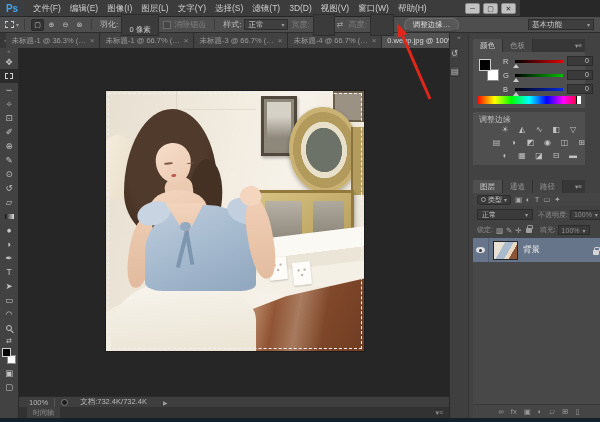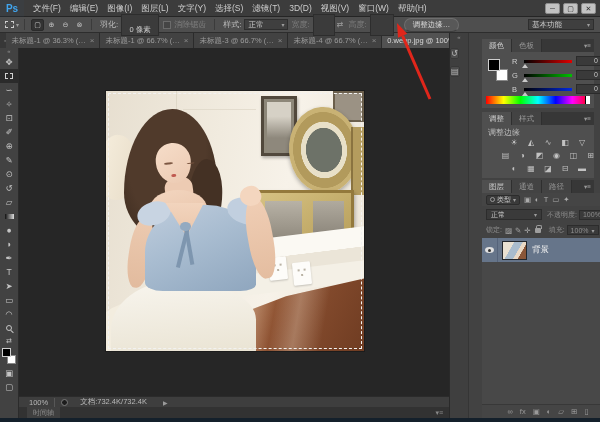--- a/index.html
+++ b/index.html
@@ -1,21 +1,21 @@
 <!DOCTYPE html>
 <html><head>
 <meta charset="utf-8">
 <style>
   * { margin:0; padding:0; box-sizing:border-box; }
   html,body { width:600px; height:422px; background:#1a1a1a; }
   body { font-family:"Liberation Sans","DejaVu Sans",sans-serif; overflow:hidden; }
   .app { position:relative; width:600px; height:422px; background:#282828; overflow:hidden; }
 
   
-  .menubar { position:absolute; left:0; top:0; width:600px; height:17px; background:#3c3c3c;
+  .menubar { position:absolute; left:0; top:0; width:520px; height:17px; background:#3c3c3c;
              border-bottom:1px solid #252525; display:flex; align-items:center; z-index:5; }
   .ps-logo { width:24px; height:17px; display:flex; align-items:center; justify-content:center;
              color:#41a5ee; font-weight:bold; font-size:10px; background:#34495e22; }
   .menu-item { font-size:8.5px; color:#cdcdcd; margin-left:9px; white-space:nowrap; line-height:17px; }
   .win-controls { margin-left:auto; display:flex; gap:3px; margin-right:4px; }
   .win-btn { width:15px; height:11px; background:#c2c2c2; border:1px solid #8c8c8c; border-radius:2px;
              color:#303030; font-size:7px; line-height:9px; text-align:center; }
 
   
   .optionsbar { position:absolute; left:0; top:17px; width:600px; height:16px; background:#4e4e4e;
@@ -155,21 +155,21 @@
   .bottomstrip { position:absolute; left:0; top:418px; width:600px; height:4px; background:#14202b; }
 
   
   .dock { position:absolute; left:449px; top:33px; width:151px; height:385px; background:#3f3f3f;
           border-left:1px solid #292929; }
   .dock-strip { position:absolute; left:0; top:0; width:19px; height:100%; border-right:1px solid #353535; }
   .strip-chevron { display:block; text-align:center; color:#8f8f8f; font-size:6px; height:9px; line-height:9px; }
   .strip-btn { width:15px; height:13px; margin:4px auto 0; background:#4c4c4c; border:1px solid #383838;
                border-radius:2px; color:#b8b8b8; font-size:8px; line-height:11px; text-align:center; }
   .dock-panels { position:absolute; left:19px; top:0; width:132px; height:100%; background:#424242; }
-  .pgroup { position:absolute; left:13px; width:112px; }
+  .pgroup { position:absolute; left:4px; width:112px; }
   .phead { height:13px; background:#373737; display:flex; align-items:stretch; }
   .ptab { font-size:7.5px; color:#9a9a9a; background:#434343; padding:0 7px; line-height:13px;
           border-right:1px solid #2f2f2f; white-space:nowrap; }
   .ptab.active { background:#4f4f4f; color:#d0d0d0; }
   .pmenu { margin-left:auto; color:#9a9a9a; font-size:6.5px; line-height:13px; padding-right:3px; }
   .pbody { position:relative; background:#4f4f4f; }
   
   .cp-sw { position:absolute; left:5px; top:7px; width:22px; height:22px; }
   .cp-sw .sw-bg { width:12px; height:12px; }
   .cp-sw .sw-fg { width:12px; height:12px; }
@@ -435,25 +435,20 @@
               </span>
             <span class="chan-value">0</span>
           </div>
           <div class="spectrum">
             <span class="spectrum-end"></span>
           </div>
         </div>
       </div>
 
       <div class="pgroup" style="top:79px;">
-        <div class="phead">
-          <span class="ptab active">调整</span>
-          <span class="ptab">样式</span>
-          <span class="pmenu">▾≡</span>
-        </div>
         <div class="pbody" style="height:53px;">
           <span class="adj-header">调整边缘</span>
           <div class="adj-row" style="top:13px;">
             <span class="adj-icon">☀</span>
             <span class="adj-icon">◭</span>
             <span class="adj-icon">∿</span>
             <span class="adj-icon">◧</span>
             <span class="adj-icon">▽</span>
           </div>
           <div class="adj-row" style="top:26px;">

